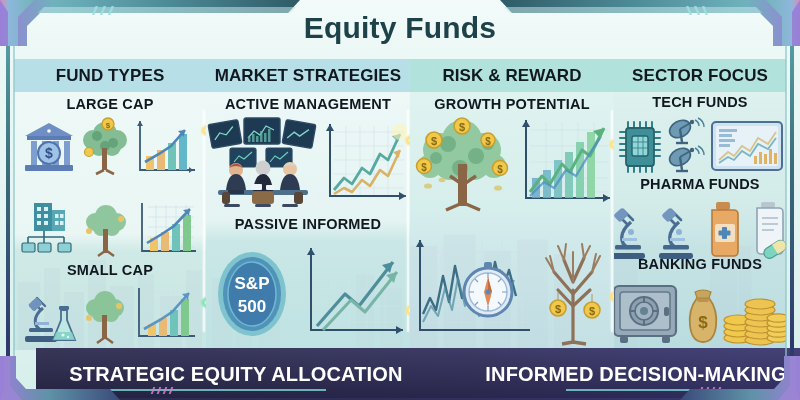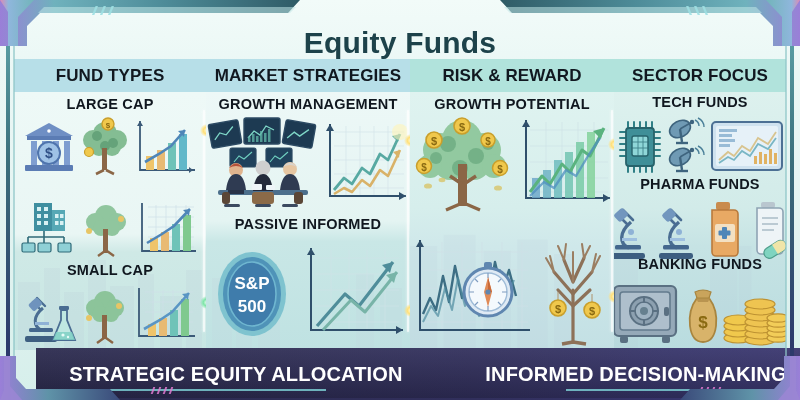--- a/index.html
+++ b/index.html
@@ -26,21 +26,21 @@
 
   .bracket { position:absolute; z-index:31; pointer-events:none; }
   .bracket svg { display:block; }
   .br-tl { left:0;   top:0; }
   .br-tr { right:0;  top:0; transform:scaleX(-1); }
   .br-bl { left:0;   bottom:0; transform:scaleY(-1); }
   .br-br { right:0;  bottom:0; transform:scale(-1,-1); }
 
   
   .title-bar {
-    position:absolute; left:0; top:17px; width:800px; height:52px;
+    position:absolute; left:0; top:2px; width:800px; height:52px;
     display:flex; align-items:center; justify-content:center; z-index:20;
   }
   .title {
     font-size:30px; font-weight:bold; color:#1d424a; letter-spacing:.2px;
     font-family:"Liberation Sans", sans-serif;
   }
 
   
   .header-band {
     position:absolute; left:14px; top:59px; width:772px; height:33px;
@@ -351,21 +351,21 @@
       <svg class="sky" viewBox="0 0 204 120" preserveAspectRatio="none">
         <g fill="#c2d2de" opacity=".5">
           <rect x="6" y="48" width="20" height="72"></rect>
             <rect x="30" y="34" width="16" height="86"></rect>
           <rect x="52" y="60" width="22" height="60"></rect>
             <rect x="150" y="44" width="18" height="76"></rect>
           <rect x="174" y="58" width="22" height="62"></rect>
         </g>
       </svg>
 
-      <div class="sublabel" style="top:4px">GROWTH MANAGEMENT</div>
+      <div class="sublabel" style="top:4px">ACTIVE MANAGEMENT</div>
       <div class="art-row" style="top:24px; height:92px; gap:6px">
 
         <svg width="108" height="90" viewBox="0 0 108 90">
           <g stroke="#2c4a63" stroke-width="1.4">
             <rect x="2" y="4" width="30" height="24" rx="2" fill="#1d3a52" transform="rotate(-10 17 16)"></rect>
             <rect x="36" y="0" width="36" height="26" rx="2" fill="#1d3a52"></rect>
             <rect x="76" y="4" width="30" height="24" rx="2" fill="#1d3a52" transform="rotate(10 91 16)"></rect>
           </g>
           <g stroke="#7fd8c8" stroke-width="1.3" fill="none">
             <path d="M40 20 L46 13 L52 17 L58 8 L66 12"></path>

